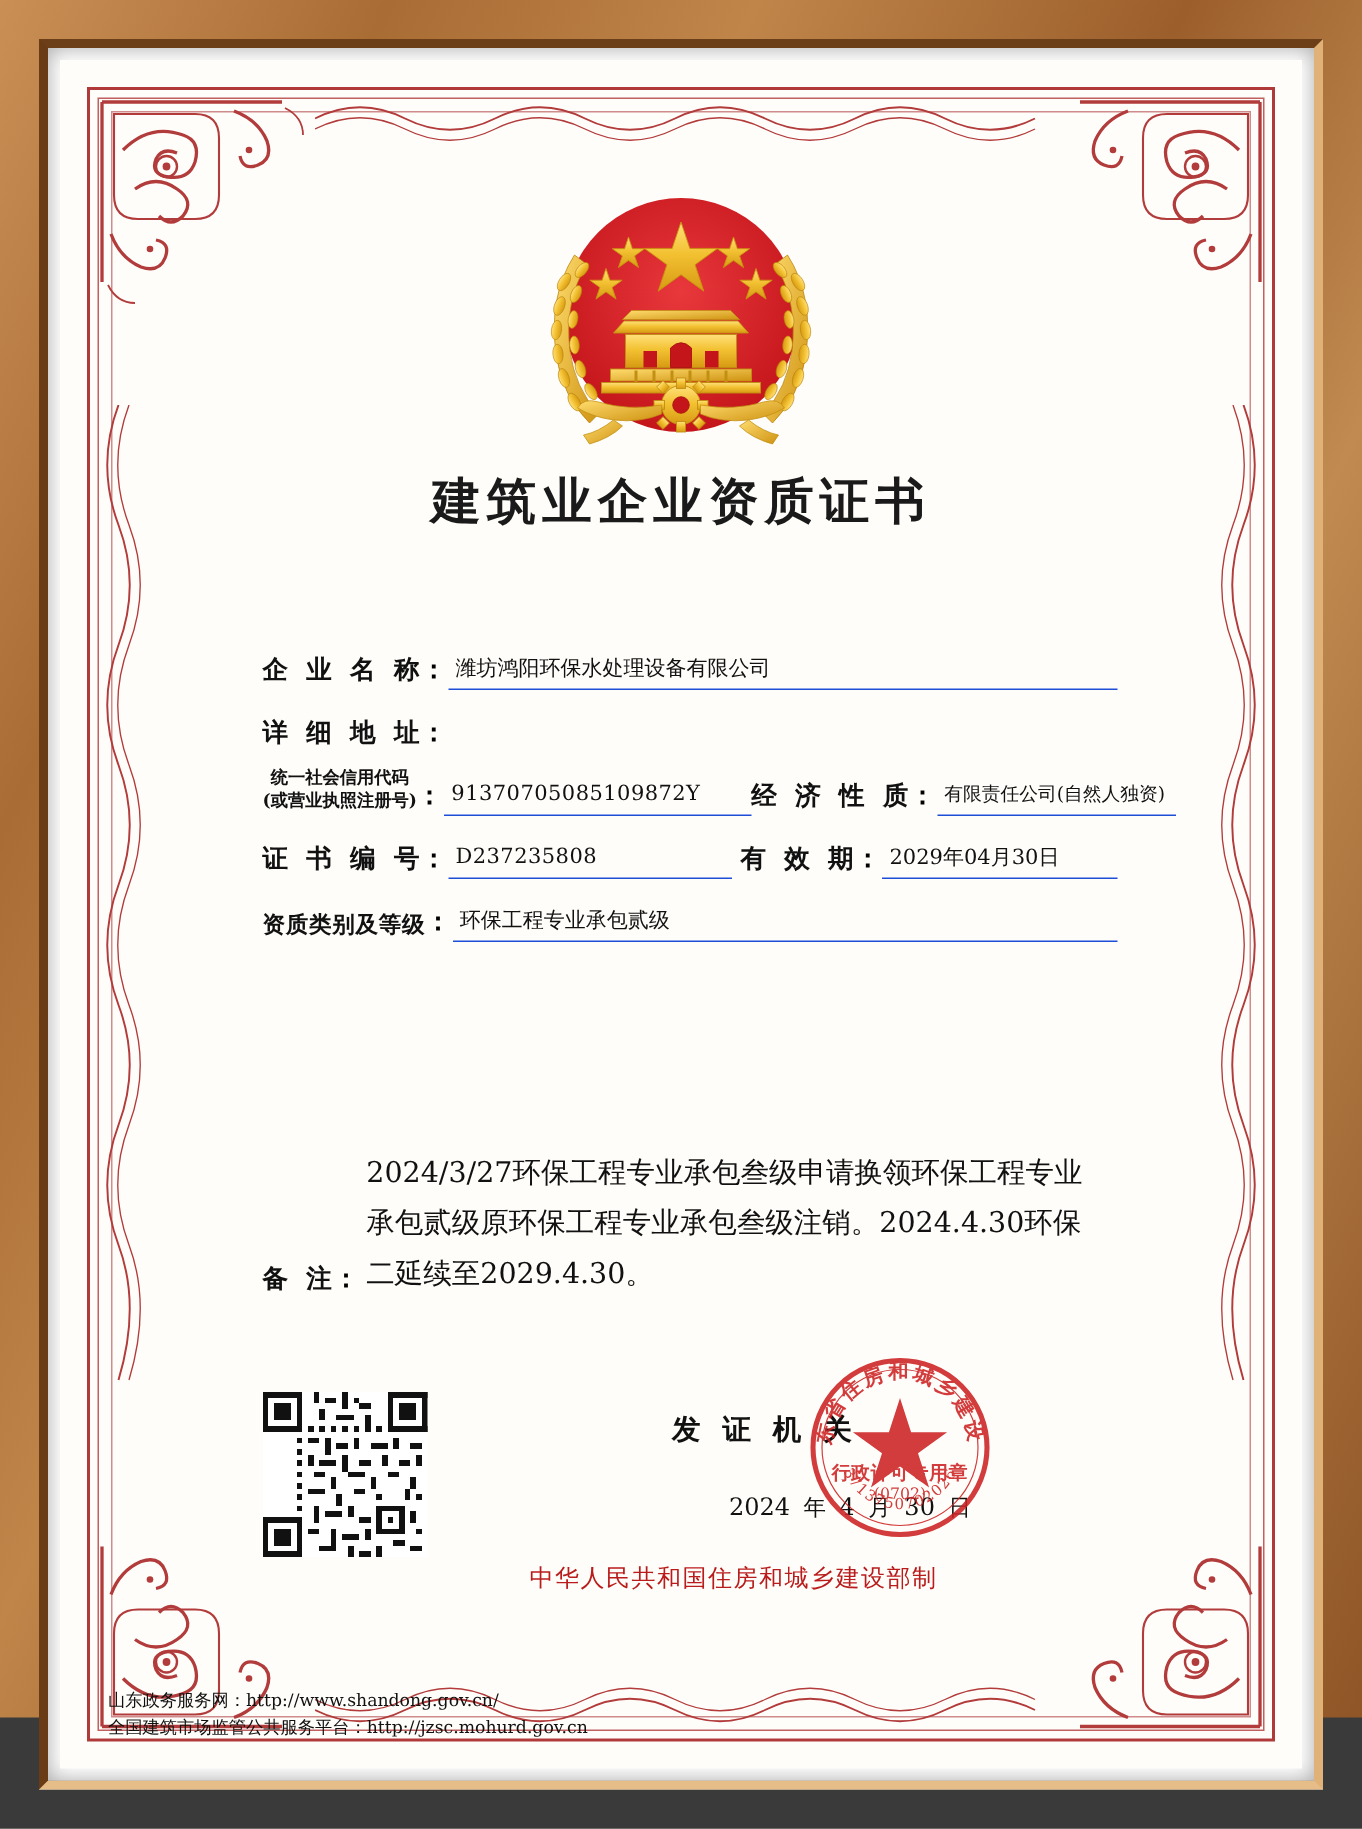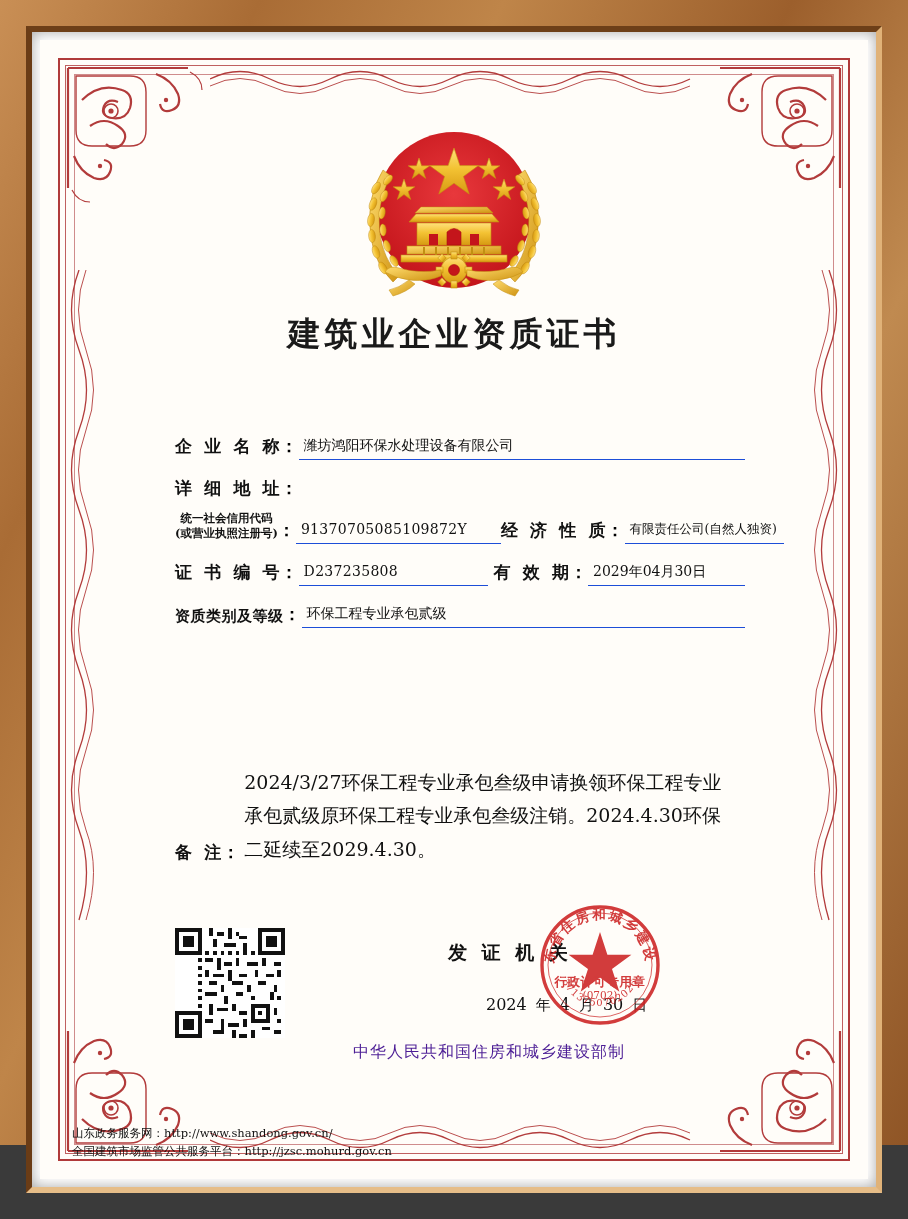--- a/index.html
+++ b/index.html
@@ -221,21 +221,21 @@
     margin-left: 16px;
   }
   .date-line .y { font-size: 15px; }
   .ministry {
     position: absolute;
     left: 0; right: 0;
     top: 1002px;
     text-align: center;
     font-family: "DejaVu Serif", "Liberation Serif", serif;
     font-size: 16px;
-    color: #4c1d95;
+    color: #b91c1c;
     letter-spacing: 1px;
     padding-left: 70px;
   }
 
   
   .seal {
     position: absolute;
     left: 497px;
     top: 862px;
     width: 126px;

